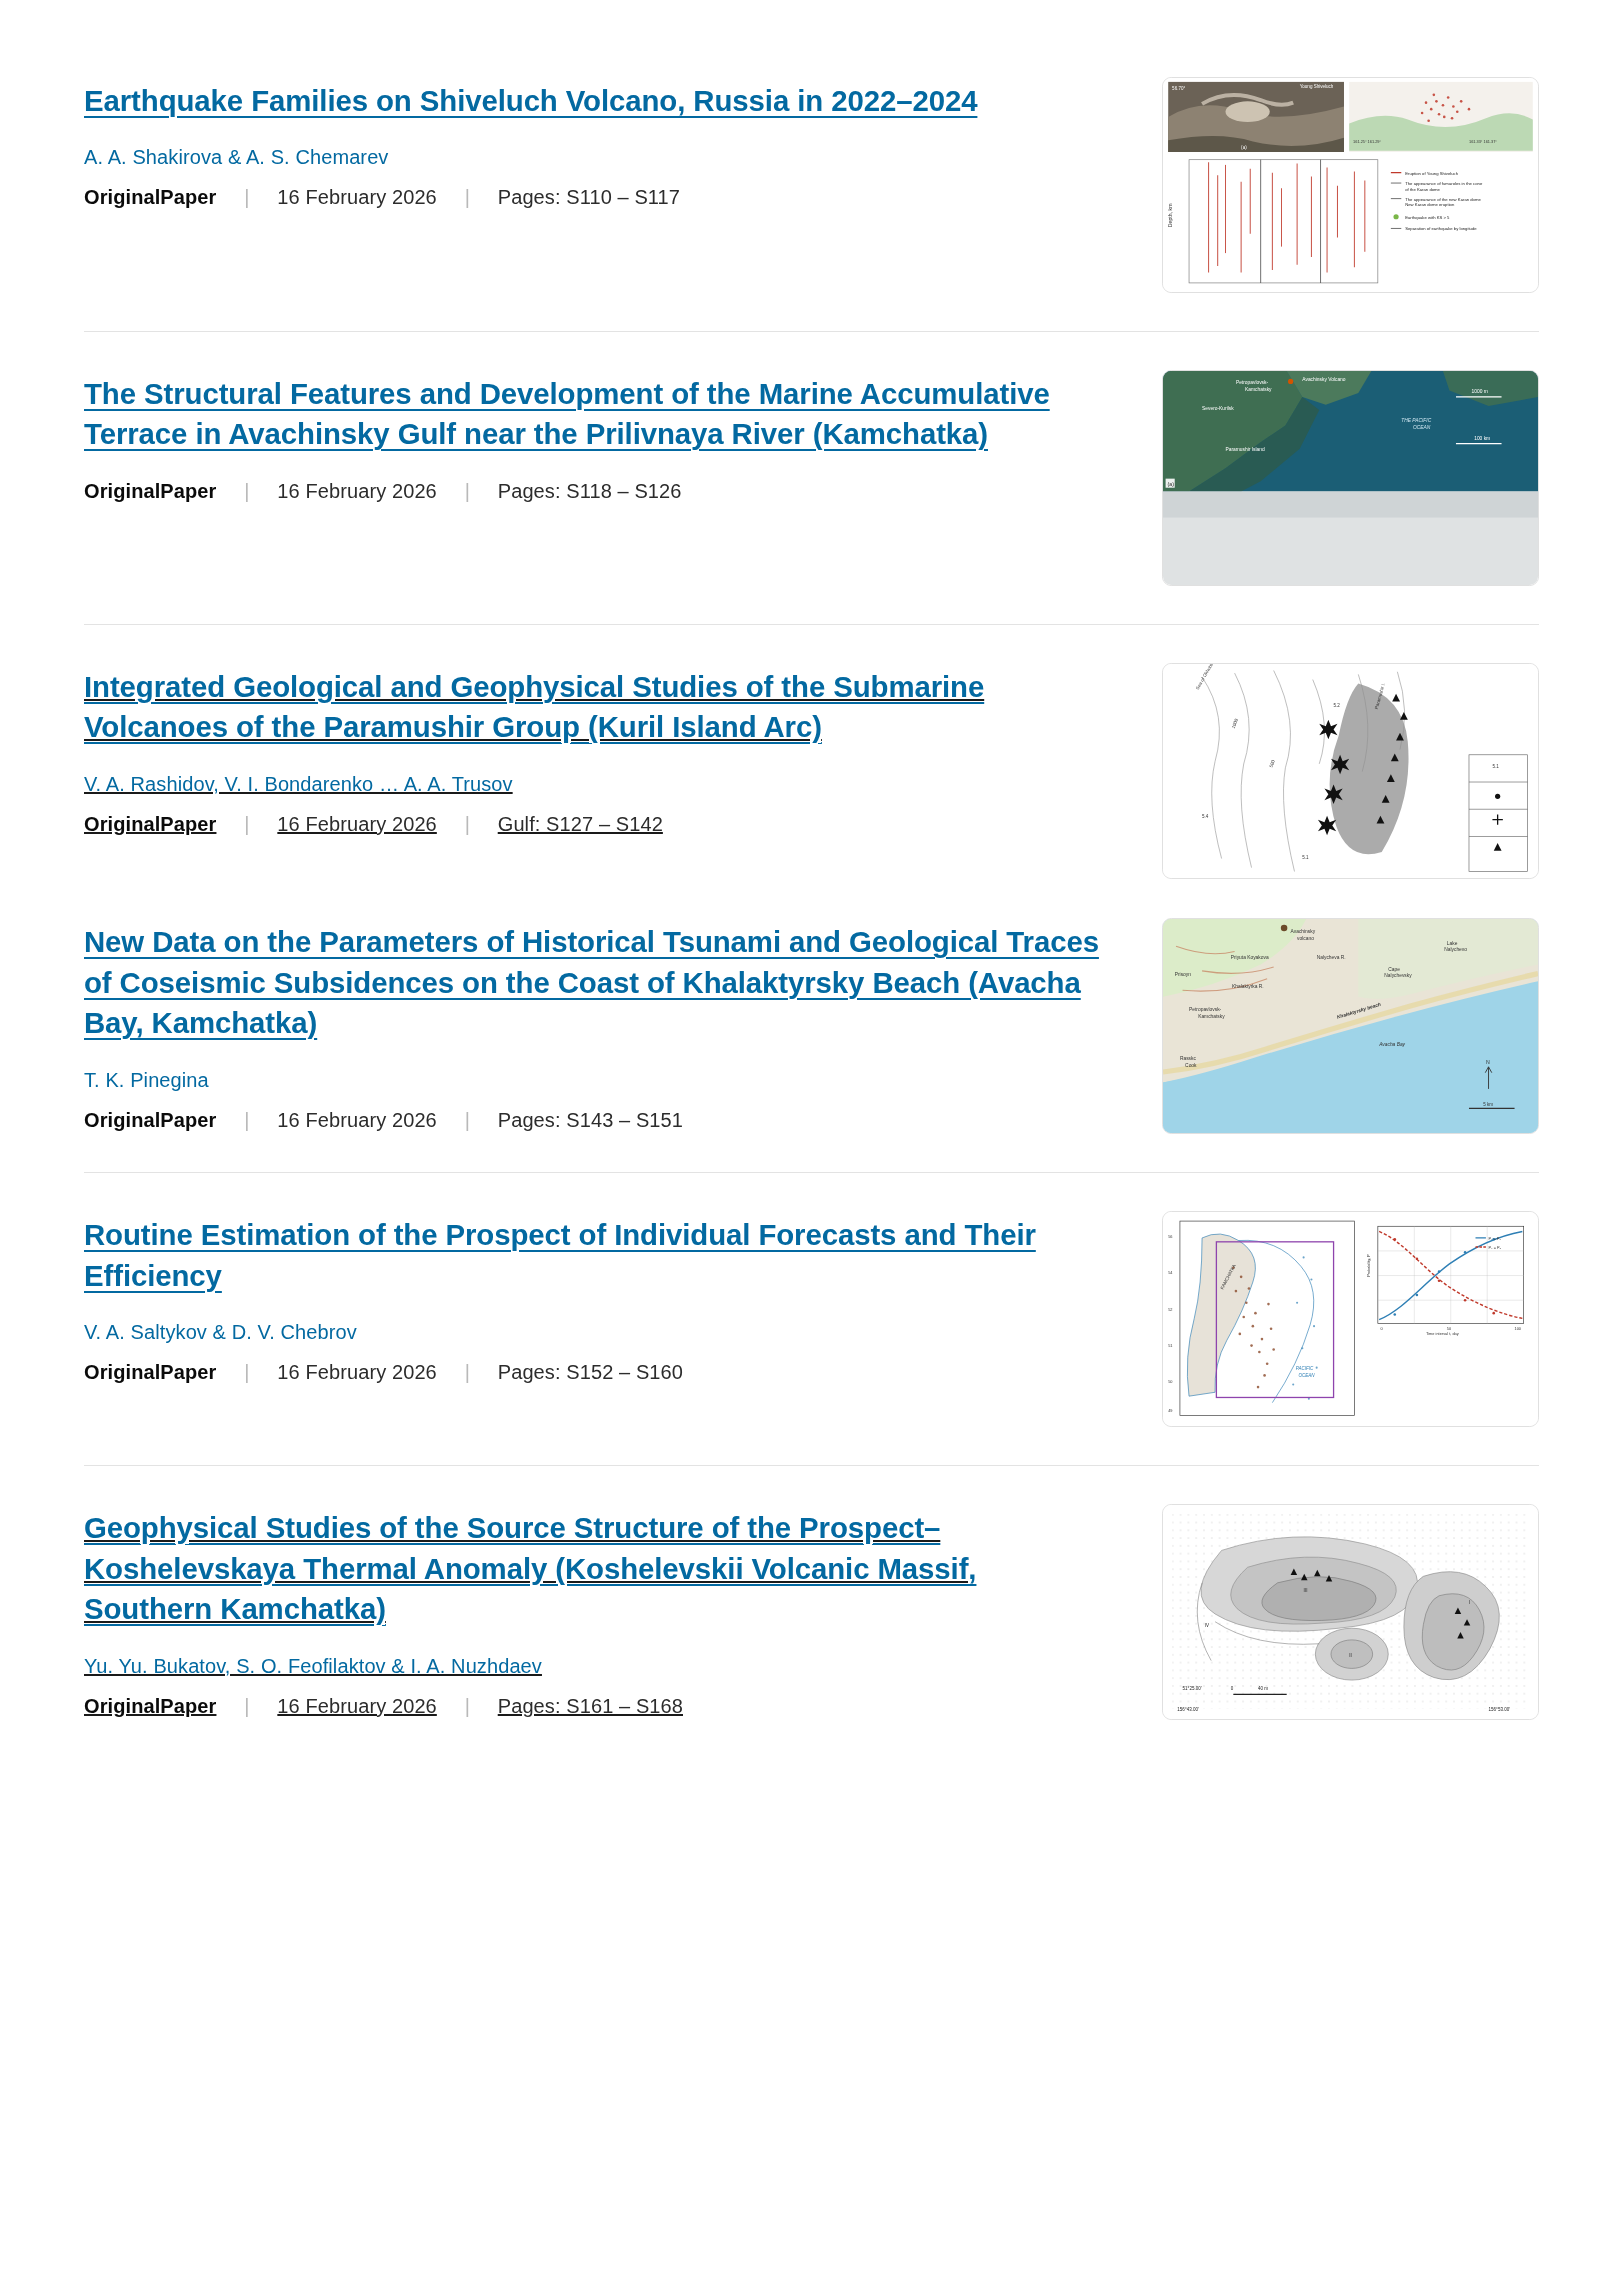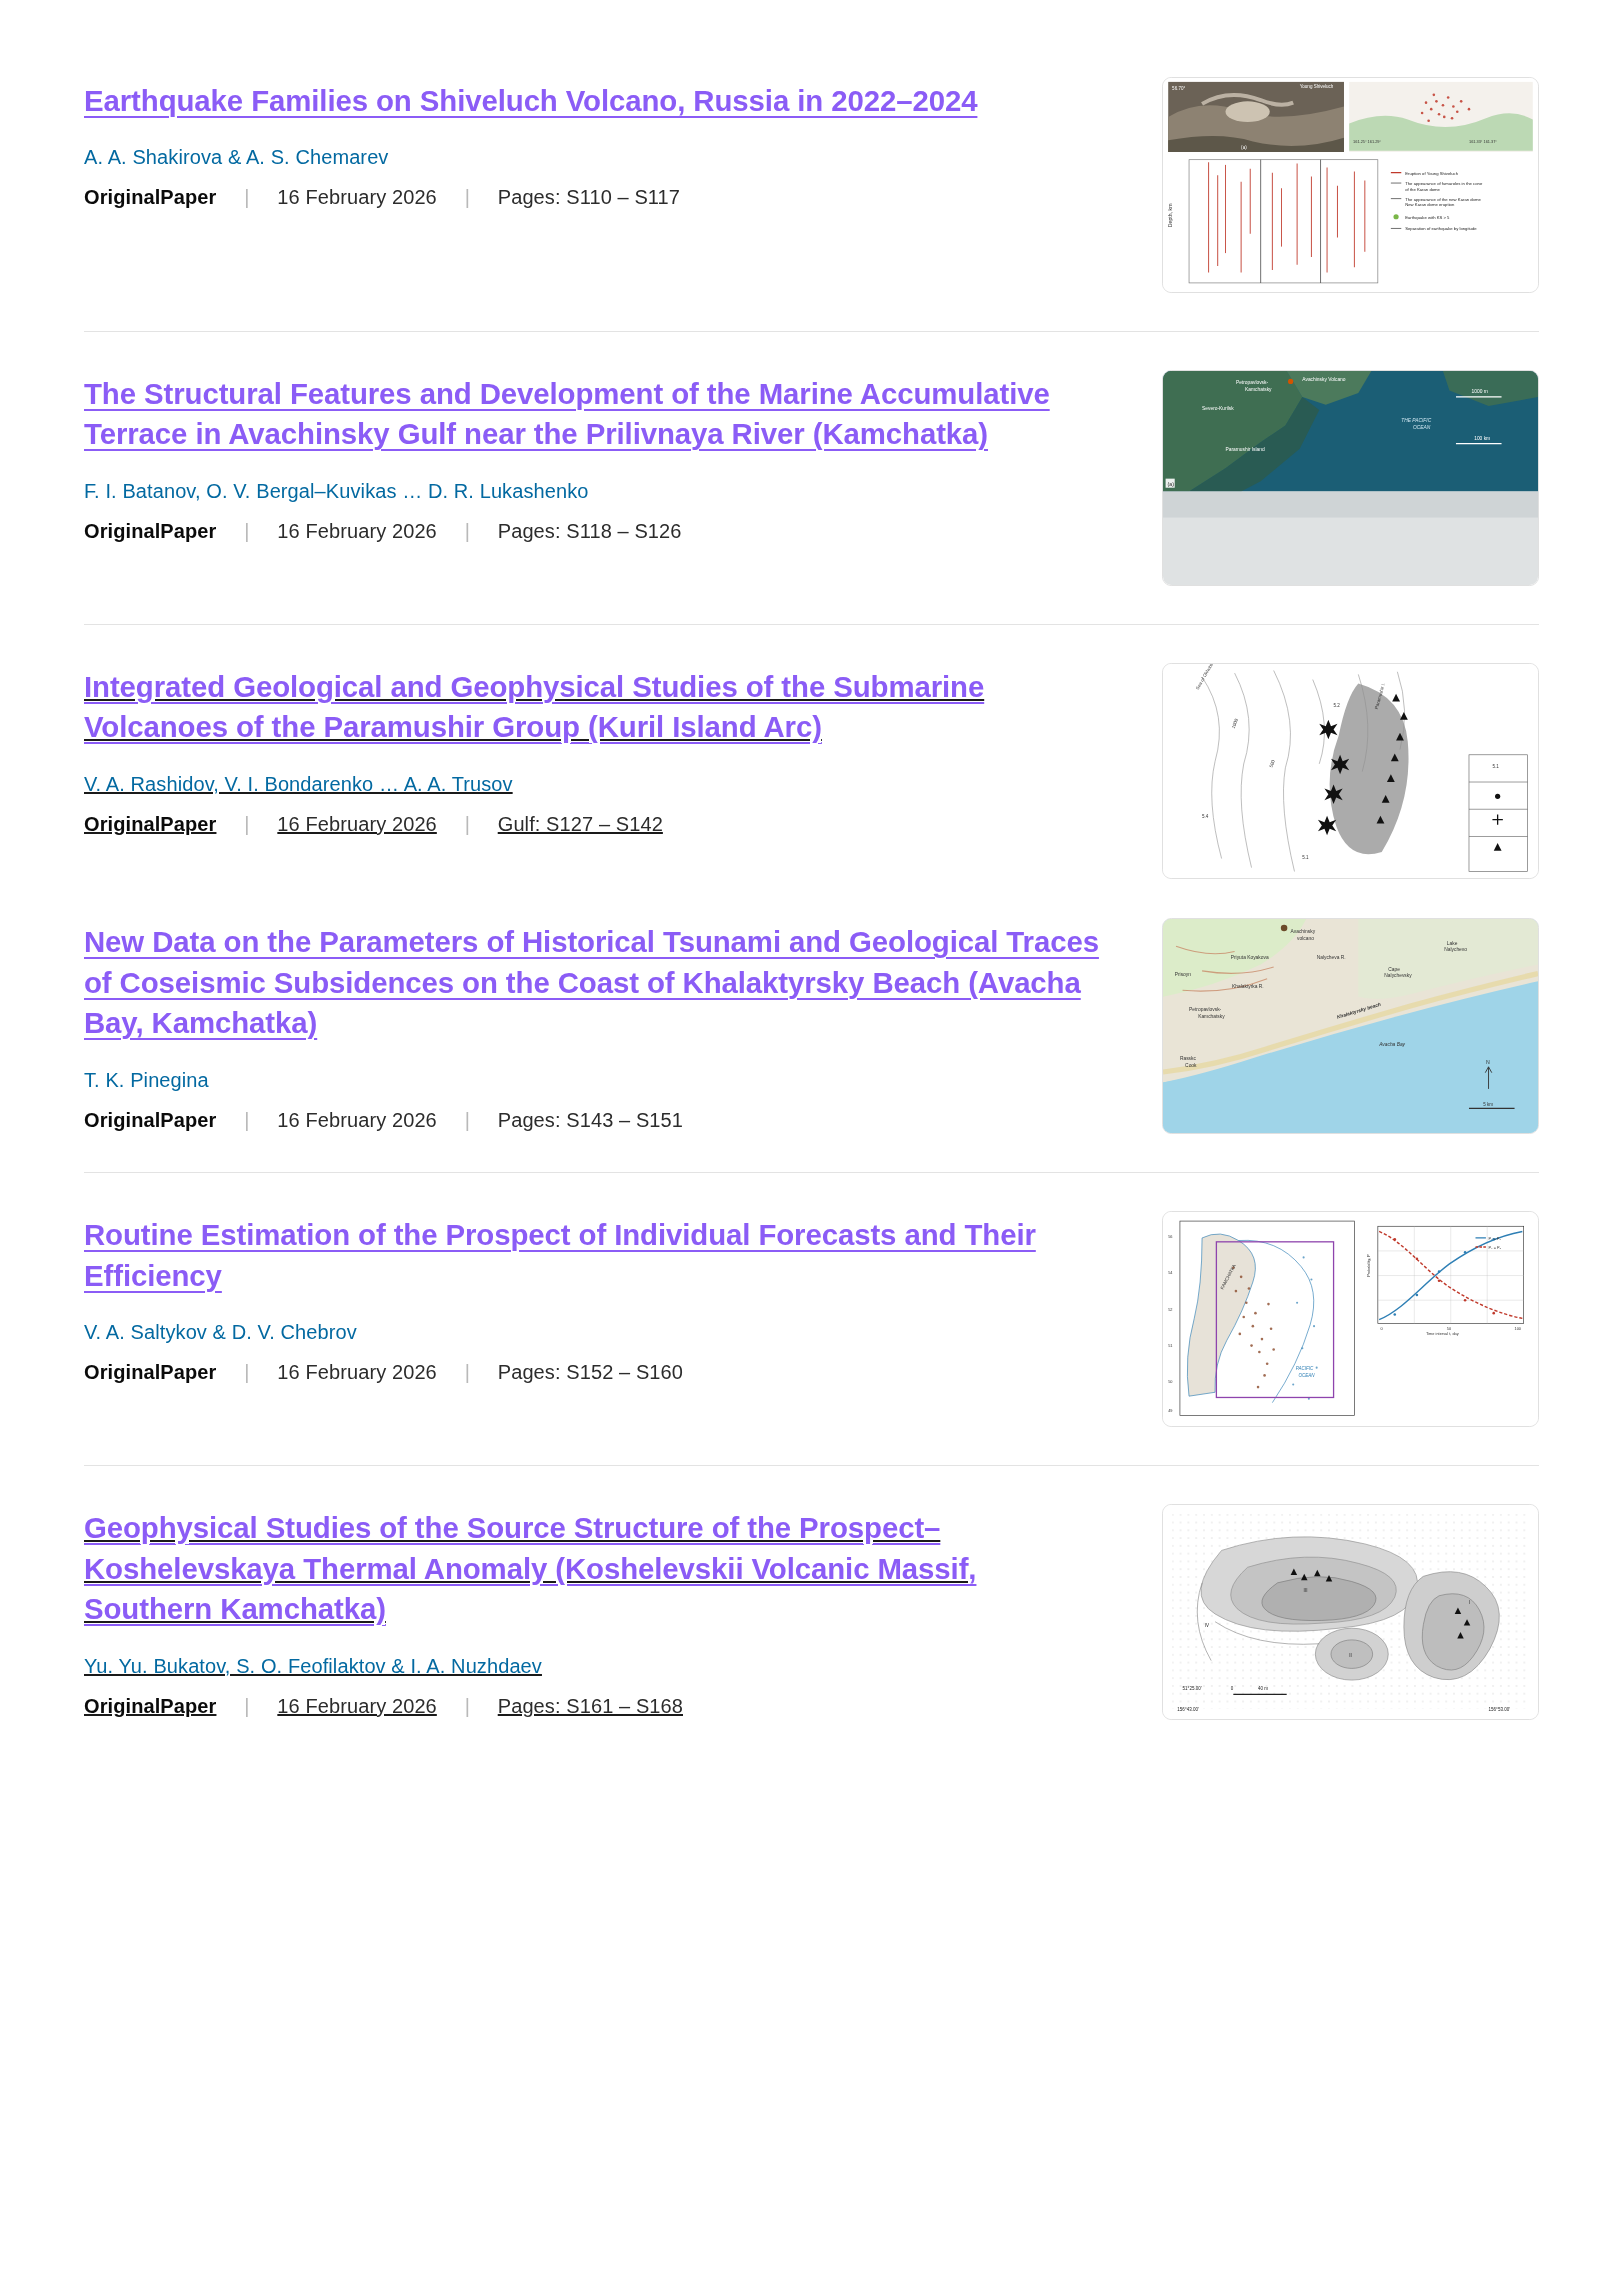--- a/index.html
+++ b/index.html
@@ -36,21 +36,21 @@
     text-decoration: underline;
   }
   .article-main {
     width: 1021px;
     padding-top: 3.9px;
   }
   .article-title {
     font-size: 29.4px;
     line-height: 1.38;
     font-weight: bold;
-    color: #8b5cf6;
+    color: #0369a1;
     text-decoration: underline;
     text-decoration-thickness: 2px;
     text-underline-offset: 4.6px;
     letter-spacing: -0.1px;
     margin: 0 0 22px 0;
     cursor: pointer;
     display: block;
   }
   .article-authors {
     font-size: 20px;
@@ -180,21 +180,20 @@
             <line x1="350" y1="232" x2="366" y2="232" stroke="#222" stroke-width="1"></line>
             <text x="372" y="235">Separation of earthquake by longitude</text>
           </g>
         </svg>
       </div>
     </div>
 
     <div class="article">
       <div class="article-main">
         <a class="article-title">The Structural Features and Development of the Marine Accumulative Terrace in Avachinsky Gulf near the Prilivnaya River (Kamchatka)</a>
-        <div class="article-authors">F. I. Batanov, O. V. Bergal–Kuvikas … D. R. Lukashenko</div>
         <div class="article-meta">
           <span class="meta-type">OriginalPaper</span>
           <span class="meta-sep">|</span>
           <span>16 February 2026</span>
           <span class="meta-sep">|</span>
           <span>Pages: S118 – S126</span>
         </div>
       </div>
       <div class="thumb">
         <svg viewBox="0 0 576 330" preserveAspectRatio="none">

